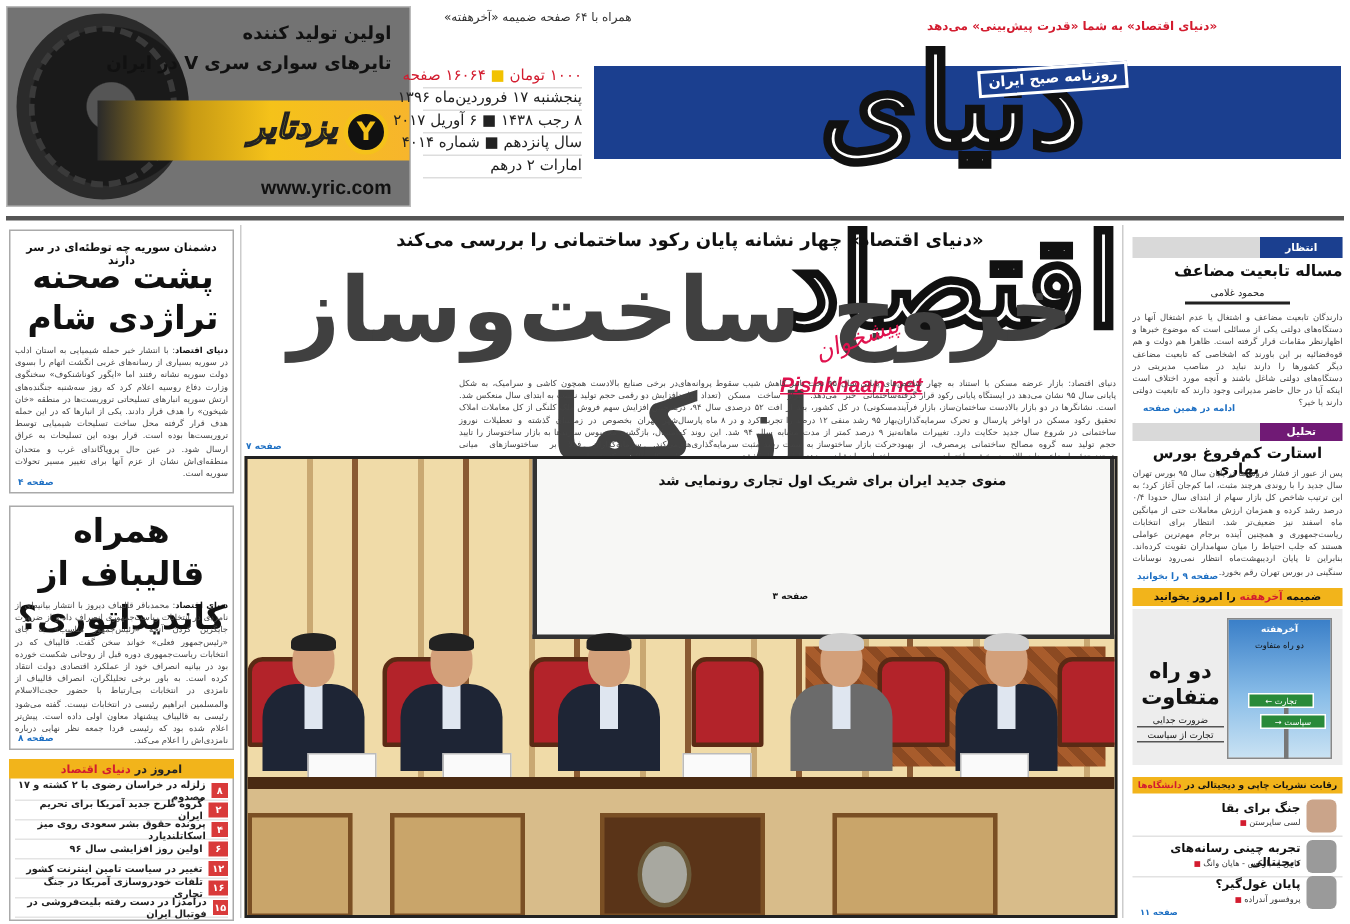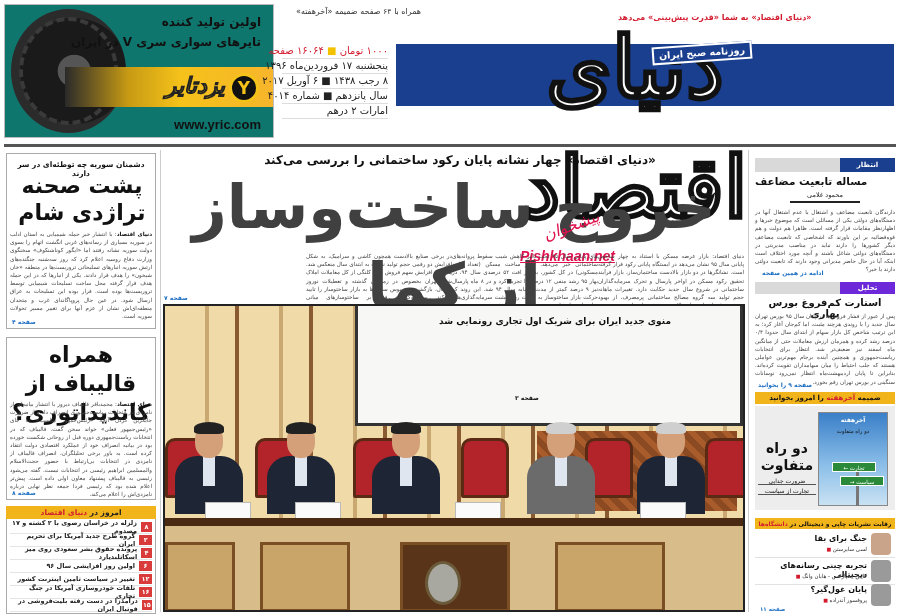--- a/index.html
+++ b/index.html
@@ -2,21 +2,21 @@
 <html><head>
 <meta charset="utf-8">
 <style>
   * { box-sizing: border-box; margin: 0; padding: 0; }
   html, body { width: 900px; height: 616px; overflow: hidden; background: #ffffff; }
   body { font-family: "DejaVu Sans", sans-serif; position: relative; color: #111; }
   .abs { position: absolute; }
   [dir="rtl"] { direction: rtl; }
 
   
-  #ad-box { left: 4px; top: 4px; width: 270px; height: 134px; border: 1px solid #bbb; background: #0f766e; overflow: hidden; }
+  #ad-box { left: 4px; top: 4px; width: 270px; height: 134px; border: 1px solid #bbb; background: #737373; overflow: hidden; }
   #ad-box .tire { position: absolute; left: 6px; top: 4px; width: 115px; height: 124px; border-radius: 50% / 50%; background: radial-gradient(ellipse at 55% 50%, #555 0 18%, #1a1a1a 19% 60%, #2b2b2b 61% 100%); }
   #ad-box .tire::after { content: ""; position: absolute; inset: 8px; border-radius: 50%; border: 4px dashed #3a3a3a; }
   #ad-box .line1 { right: 12px; top: 10px; font-size: 12px; font-weight: bold; }
   #ad-box .line2 { right: 12px; top: 30px; font-size: 12px; font-weight: bold; }
   #ad-box .band { left: 60px; top: 62px; width: 210px; height: 40px; background: linear-gradient(90deg, #2a2a2a 0%, #c79a14 30%, #f5c21a 55%, #f7b52c 100%); }
   #ad-box .brand { right: 48px; top: 68px; font-size: 22px; font-weight: bold; color: #f7d21a; -webkit-text-stroke: 1px #222; font-style: italic; }
   #ad-box .brand-logo { right: 14px; top: 68px; width: 30px; height: 30px; border-radius: 50%; background: #111; border: 3px solid #f5c21a; color: #f5c21a; font-weight: bold; font-size: 17px; text-align: center; line-height: 24px; }
   #ad-box .url { right: 12px; top: 112px; font-size: 13px; font-weight: bold; font-family: "Liberation Sans", sans-serif; }
 
   #supplement-note { left: 296px; top: 7px; font-size: 8px; color: #333; }
@@ -86,28 +86,28 @@
   .person .body.grey { background: #6b6b6b; }
   .person .shirt { position: absolute; left: 30px; top: 32px; width: 12px; height: 30px; background: #dfe6f0; }
   .nameplate { position: absolute; top: 196px; width: 46px; height: 22px; background: #fafafa; border: 1px solid #bbb; }
   #desk { left: 0; top: 212px; width: 578px; height: 96px; background: linear-gradient(180deg, #4a2a12 0 8px, #d8bc8a 8px 100%); }
   .desk-panel { position: absolute; top: 236px; height: 70px; background: #c9a56a; border: 3px solid #7a4f24; }
   #medallion { left: 260px; top: 255px; width: 36px; height: 44px; border-radius: 50%; background: #a8a8a0; border: 3px solid #6a5a3a; }
 
   
   #editorial-tab { left: 755px; top: 158px; width: 140px; height: 14px; background: #d9d9d9; }
   #editorial-label { left: 840px; top: 158px; width: 55px; height: 14px; background: #1b3f8f; color: #fff; font-size: 7px; text-align: center; line-height: 14px; font-weight: bold; }
-  #editorial-title { left: 755px; top: 175px; width: 140px; font-size: 10.5px; font-weight: bold; text-align: left; }
+  #editorial-title { left: 755px; top: 175px; width: 140px; font-size: 10.5px; font-weight: bold; text-align: right; }
   #editorial-author { left: 755px; top: 191px; width: 140px; font-size: 6.5px; text-align: center; color: #222; }
   #editorial-rule { left: 790px; top: 201px; width: 70px; height: 2px; background: #222; }
   #editorial-body { left: 755px; top: 208px; width: 140px; }
   #editorial-cont { left: 762px; top: 269px; }
 
   #analysis-tab { left: 755px; top: 282px; width: 140px; height: 12px; background: #d9d9d9; }
-  #analysis-label { left: 840px; top: 282px; width: 55px; height: 12px; background: #6d28d9; color: #fff; font-size: 7px; text-align: center; line-height: 12px; font-weight: bold; }
+  #analysis-label { left: 840px; top: 282px; width: 55px; height: 12px; background: #701a75; color: #fff; font-size: 7px; text-align: center; line-height: 12px; font-weight: bold; }
   #analysis-title { left: 755px; top: 297px; width: 140px; font-size: 10px; font-weight: bold; text-align: center; }
   #analysis-body { left: 755px; top: 312px; width: 140px; }
   #analysis-page { left: 758px; top: 381px; }
 
   #supp-bar { left: 755px; top: 392px; width: 140px; height: 12px; background: #f2b41b; font-size: 7px; text-align: center; line-height: 12px; font-weight: bold; }
   #supp-bar .acc { color: #d31c2f; }
   #supp-box { left: 755px; top: 406px; width: 140px; height: 104px; background: #ededed; }
   #supp-cover { left: 818px; top: 412px; width: 70px; height: 94px; background: linear-gradient(180deg, #3a7fc8 0%, #89bde8 55%, #c9e2f3 100%); border: 1px solid #888; }
   #supp-cover-mast { left: 822px; top: 416px; width: 62px; font-size: 6px; font-weight: bold; color: #fff; text-align: center; }
   #supp-cover-title { left: 822px; top: 428px; width: 62px; font-size: 5.5px; color: #111; text-align: center; }

